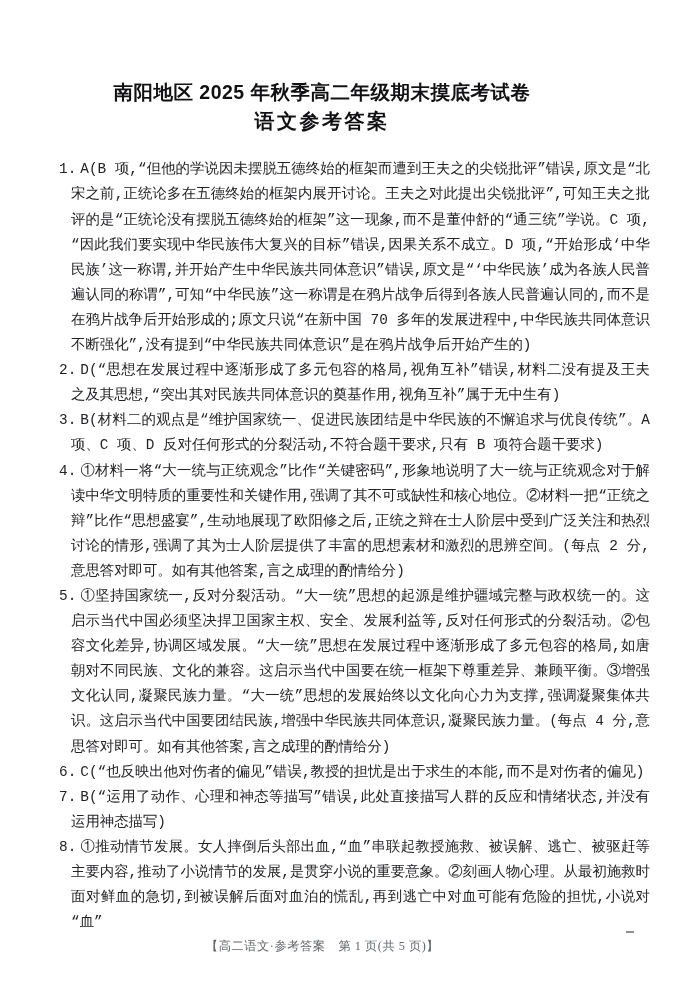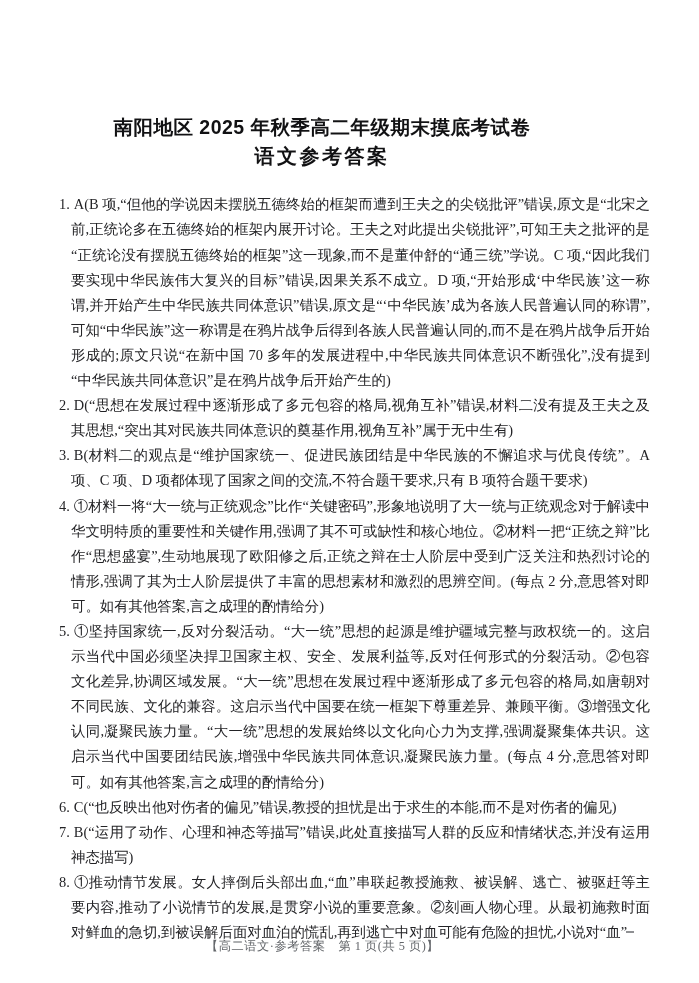--- a/index.html
+++ b/index.html
@@ -11,21 +11,21 @@
     position: relative;
     width: 699px;
     height: 983px;
     background: #ffffff;
     overflow: hidden;
     font-family: "Liberation Serif", "DejaVu Serif", serif;
     color: #232326;
   }
   .doc-title {
     margin: 0;
-    padding: 116px 55px 0 0;
+    padding: 81px 55px 0 0;
     text-align: center;
     font-family: "Liberation Sans", "DejaVu Sans", sans-serif;
     font-weight: 700;
     font-size: 19.5px;
     line-height: 1.2;
     letter-spacing: 0.5px;
     color: #111113;
   }
   .doc-subtitle {
     margin: 5px 0 0 0;
@@ -37,20 +37,21 @@
     line-height: 1.25;
     letter-spacing: 2.5px;
     color: #111113;
   }
   .answers {
     margin: 23px 49px 0 59px;
     font-size: 14.4px;
     line-height: 25.1px;
     text-align: justify;
     text-justify: inter-ideograph;
+    font-family: Liberation Mono, monospace;
   }
   .answer-item {
     margin: 0;
     padding-left: 12px;
     text-indent: -12px;
   }
   .answer-item .num {
     margin-right: 4px;
   }
   .page-footer {
@@ -80,21 +81,21 @@
 
   <h1 class="doc-title">南阳地区 2025 年秋季高二年级期末摸底考试卷</h1>
   <h2 class="doc-subtitle">语文参考答案</h2>
 
   <div class="answers">
 
     <p class="answer-item"><span class="num">1.</span><span>A(B 项,“但他的学说因未摆脱五德终始的框架而遭到王夫之的尖锐批评”错误,原文是“北宋之前,正统论多在五德终始的框架内展开讨论。王夫之对此提出尖锐批评”,可知王夫之批评的是“正统论没有摆脱五德终始的框架”这一现象,而不是董仲舒的“通三统”学说。C 项,“因此我们要实现中华民族伟大复兴的目标”错误,因果关系不成立。D 项,“开始形成‘中华民族’这一称谓,并开始产生中华民族共同体意识”错误,原文是“‘中华民族’成为各族人民普遍认同的称谓”,可知“中华民族”这一称谓是在鸦片战争后得到各族人民普遍认同的,而不是在鸦片战争后开始形成的;原文只说“在新中国 70 多年的发展进程中,中华民族共同体意识不断强化”,没有提到“中华民族共同体意识”是在鸦片战争后开始产生的)</span></p>
 
     <p class="answer-item"><span class="num">2.</span><span>D(“思想在发展过程中逐渐形成了多元包容的格局,视角互补”错误,材料二没有提及王夫之及其思想,“突出其对民族共同体意识的奠基作用,视角互补”属于无中生有)</span></p>
 
-    <p class="answer-item"><span class="num">3.</span><span>B(材料二的观点是“维护国家统一、促进民族团结是中华民族的不懈追求与优良传统”。A 项、C 项、D 项都体现了国家之间的交流,不符合题干要求,只有 B 项符合题干要求)</span></p>
+    <p class="answer-item"><span class="num">3.</span><span>B(材料二的观点是“维护国家统一、促进民族团结是中华民族的不懈追求与优良传统”。A 项、C 项、D 反对任何形式的分裂活动,不符合题干要求,只有 B 项符合题干要求)</span></p>
 
     <p class="answer-item"><span class="num">4.</span><span>①材料一将“大一统与正统观念”比作“关键密码”,形象地说明了大一统与正统观念对于解读中华文明特质的重要性和关键作用,强调了其不可或缺性和核心地位。②材料一把“正统之辩”比作“思想盛宴”,生动地展现了欧阳修之后,正统之辩在士人阶层中受到广泛关注和热烈讨论的情形,强调了其为士人阶层提供了丰富的思想素材和激烈的思辨空间。(每点 2 分,意思答对即可。如有其他答案,言之成理的酌情给分)</span></p>
 
     <p class="answer-item"><span class="num">5.</span><span>①坚持国家统一,反对分裂活动。“大一统”思想的起源是维护疆域完整与政权统一的。这启示当代中国必须坚决捍卫国家主权、安全、发展利益等,反对任何形式的分裂活动。②包容文化差异,协调区域发展。“大一统”思想在发展过程中逐渐形成了多元包容的格局,如唐朝对不同民族、文化的兼容。这启示当代中国要在统一框架下尊重差异、兼顾平衡。③增强文化认同,凝聚民族力量。“大一统”思想的发展始终以文化向心力为支撑,强调凝聚集体共识。这启示当代中国要团结民族,增强中华民族共同体意识,凝聚民族力量。(每点 4 分,意思答对即可。如有其他答案,言之成理的酌情给分)</span></p>
 
     <p class="answer-item"><span class="num">6.</span><span>C(“也反映出他对伤者的偏见”错误,教授的担忧是出于求生的本能,而不是对伤者的偏见)</span></p>
 
     <p class="answer-item"><span class="num">7.</span><span>B(“运用了动作、心理和神态等描写”错误,此处直接描写人群的反应和情绪状态,并没有运用神态描写)</span></p>
 
     <p class="answer-item"><span class="num">8.</span><span>①推动情节发展。女人摔倒后头部出血,“血”串联起教授施救、被误解、逃亡、被驱赶等主要内容,推动了小说情节的发展,是贯穿小说的重要意象。②刻画人物心理。从最初施救时面对鲜血的急切,到被误解后面对血泊的慌乱,再到逃亡中对血可能有危险的担忧,小说对“血”</span></p>

